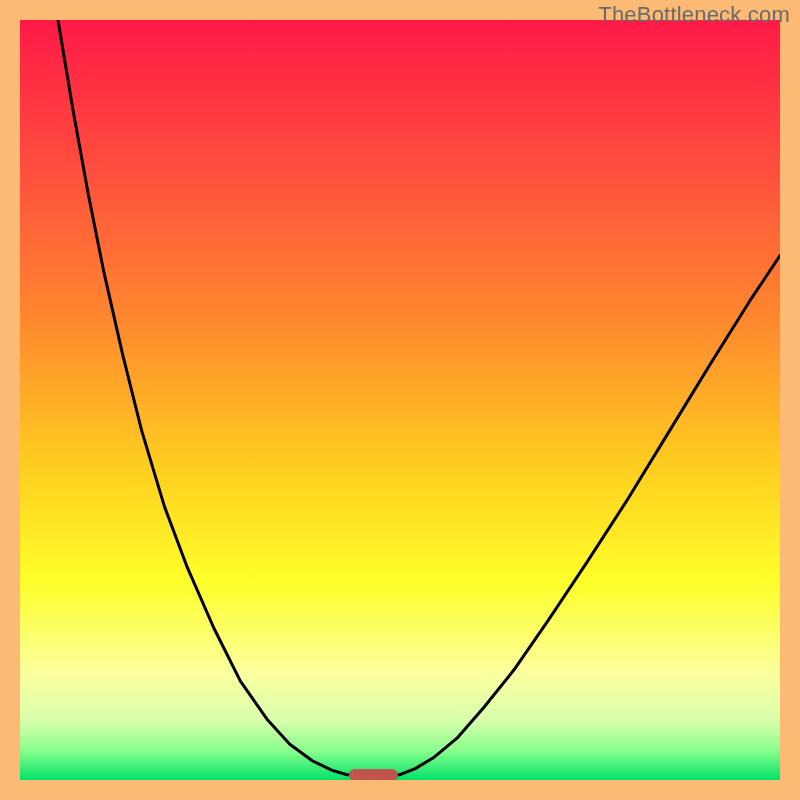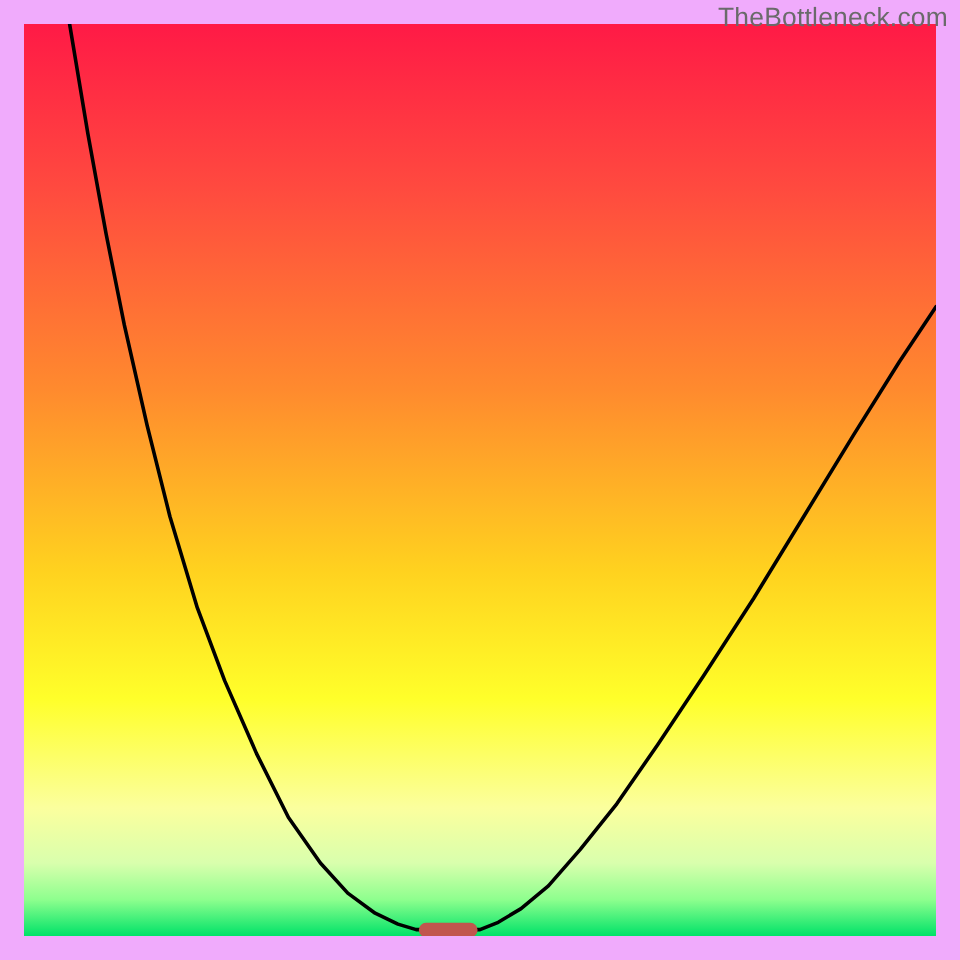--- a/index.html
+++ b/index.html
@@ -8,21 +8,21 @@
     width: 800px;
     height: 800px;
     overflow: hidden;
     background: #000;
     font-family: Arial, Helvetica, sans-serif;
   }
   .frame {
     position: relative;
     width: 800px;
     height: 800px;
-    background: #f0abfc;
+    background: #fdba74;
   }
   .plot {
     position: absolute;
     left: 20px;
     top: 20px;
     width: 760px;
     height: 760px;
     overflow: hidden;
   }
   .gradient {

